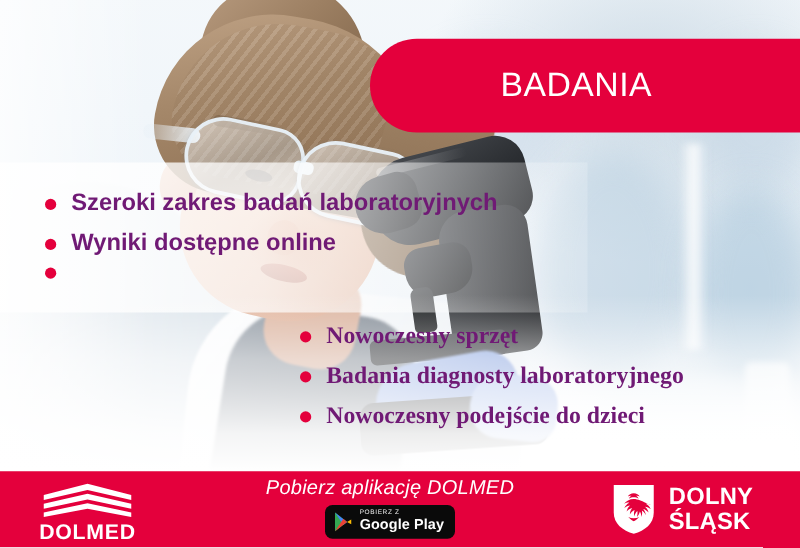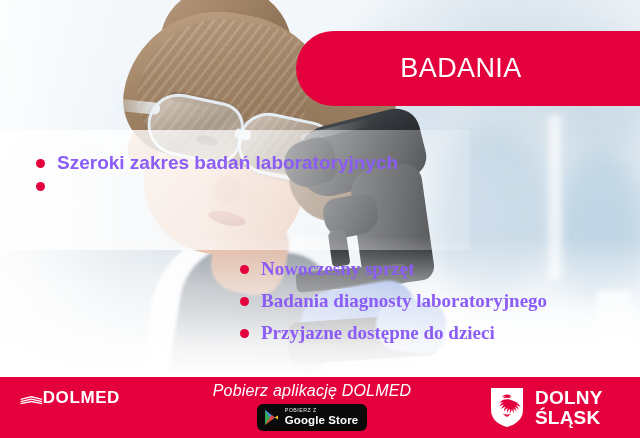--- a/index.html
+++ b/index.html
@@ -283,37 +283,37 @@
     margin-bottom:6px;
     white-space:nowrap;
   }
   .dot {
     width:9px; height:9px; border-radius:50%;
     background:#e4003c;
     margin-right:12px;
     flex:none;
   }
   .btext {
-    color:#8b5cf6;
+    color:#701a75;
     font-size:19px;
     line-height:26px;
     font-weight:600;
   }
   .group-a { left:36px; top:150px; }
   .group-b { left:240px; top:256px;font-family:Liberation Serif, serif; }
 
   
   .footer {
     position:absolute; left:0; top:377px; width:640px; height:61px;
     background:#e4003c;
     display:flex; align-items:center;
   }
   .dolmed-logo {
     position:absolute; left:20px; top:386px;
-    width:100px; display:flex; flex-direction:row; 
+    width:100px; display:flex; flex-direction:column; align-items:center;
   }
   .dolmed-mark { width:74px; height:28px; display:block; }
   .dolmed-word {
     color:#ffffff; font-size:17px; font-weight:700; letter-spacing:.6px;
     margin-top:2px;
   }
 
   .app-block {
     position:absolute; left:200px; top:382px; width:224px;
     display:flex; flex-direction:column; align-items:center;
@@ -402,35 +402,39 @@
     <div class="banner-line">BADANIA</div>
   </div>
 
   <ul class="bullets group-a">
     <li>
       <span class="dot"></span>
       <span class="btext">Szeroki zakres badań laboratoryjnych</span>
     </li>
     <li>
       <span class="dot"></span>
+      <span class="btext">Wyniki dostępne online</span>
+    </li>
+    <li>
+      <span class="dot"></span>
     </li>
   </ul>
 
   <ul class="bullets group-b">
     <li>
       <span class="dot"></span>
       <span class="btext">Nowoczesny sprzęt</span>
     </li>
     <li>
       <span class="dot"></span>
       <span class="btext">Badania diagnosty laboratoryjnego</span>
     </li>
     <li>
       <span class="dot"></span>
-      <span class="btext">Przyjazne dostępne do dzieci</span>
+      <span class="btext">Nowoczesny podejście do dzieci</span>
     </li>
   </ul>
 
   <div class="footer"></div>
 
   <div class="dolmed-logo">
     <svg class="dolmed-mark" viewBox="0 0 74 28">
       <path d="M37 1 L72 10 L72 14 L37 6 L2 14 L2 10 Z" fill="#ffffff"></path>
       <path d="M37 9 L72 17 L72 21 L37 13.5 L2 21 L2 17 Z" fill="#ffffff"></path>
       <path d="M37 16.5 L72 24 L72 27.5 L37 21 L2 27.5 L2 24 Z" fill="#ffffff"></path>
@@ -444,21 +448,21 @@
 
       <a class="badge">
         <svg width="15" height="17" viewBox="0 0 15 17">
           <path d="M1 1 L10.6 8.5 L1 16 Z" fill="#34a853"></path>
           <path d="M1 1 L10.6 8.5 L7.7 11 Z" fill="#4285f4"></path>
           <path d="M1 16 L10.6 8.5 L7.7 6 Z" fill="#ea4335"></path>
           <path d="M10.6 8.5 L14 6.6 L14 10.4 Z" fill="#fbbc04"></path>
         </svg>
         <span class="badge-txt">
           <span class="badge-small">POBIERZ Z</span>
-          <span class="badge-big">Google Store</span>
+          <span class="badge-big">Google Play</span>
         </span>
       </a>
 
 
     </div>
   </div>
 
   <div class="ds-logo">
     <svg class="ds-shield" viewBox="0 0 36 42">
       <path d="M2 2 H34 V24 C34 33 27 38.5 18 41 C9 38.5 2 33 2 24 Z" fill="#ffffff"></path>

